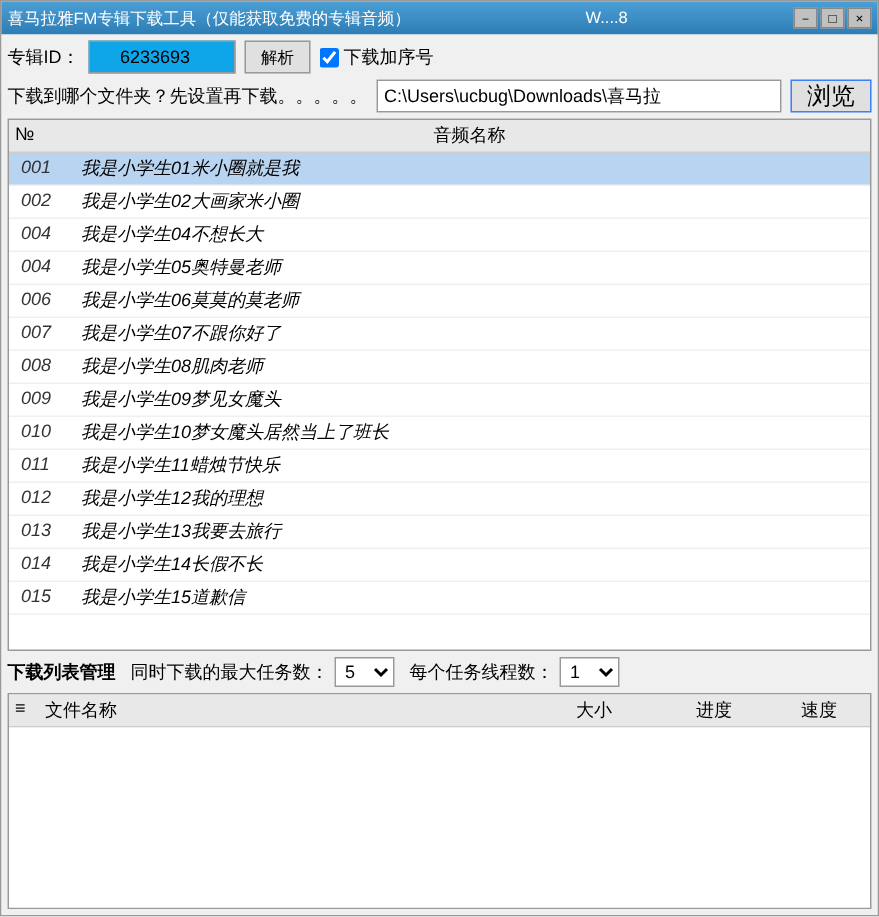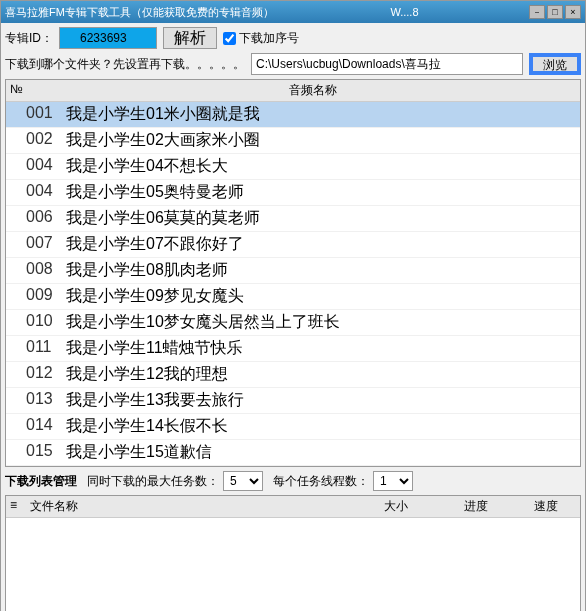--- a/index.html
+++ b/index.html
@@ -79,21 +79,21 @@
       background: #0ea5e9;
       padding: 2px 20px;
       font-size: 12px;
     }
     .parse-btn {
       height: 22px;
       padding: 0 10px;
       background: #e0e0e0;
       border: 1px solid #999;
       cursor: pointer;
-      font-size: 16px;
+      font-size: 11px;
     }
     .checkbox-label {
       display: flex;
       align-items: center;
       gap: 3px;
       font-size: 12px;
     }
     .row2 {
       display: flex;
       align-items: center;
@@ -108,23 +108,23 @@
       height: 22px;
       border: 1px solid #999;
       background: white;
       padding: 2px 4px;
       font-size: 12px;
     }
     .browse-btn {
       height: 22px;
       padding: 0 10px;
       background: #e0e0e0;
-      border: 4px solid #3b82f6;
+      border: 1px solid #3b82f6;
       cursor: pointer;
-      font-size: 12px;
+      font-size: 16px;
     }
     .track-list-section {
       flex: 1;
       display: flex;
       flex-direction: column;
       border: 1px solid #999;
       background: white;
       overflow: hidden;
     }
     .track-header {
@@ -141,23 +141,24 @@
     .track-header .col-name {
       flex: 1;
       text-align: center;
     }
     .track-list {
       overflow-y: auto;
       flex: 1;
     }
     .track-item {
       display: flex;
-      padding: 2px 20px;
-      font-size: 16px;
+      padding: 2px 8px;
+      font-size: 12px;
       border-bottom: 1px solid #f0f0f0;
+      font-style: italic;
     }
     .track-item.selected {
       background: #b8d4f0;
     }
     .track-item .col-num {
       width: 40px;
       flex-shrink: 0;
       color: #333;
     }
     .track-item .col-name {

